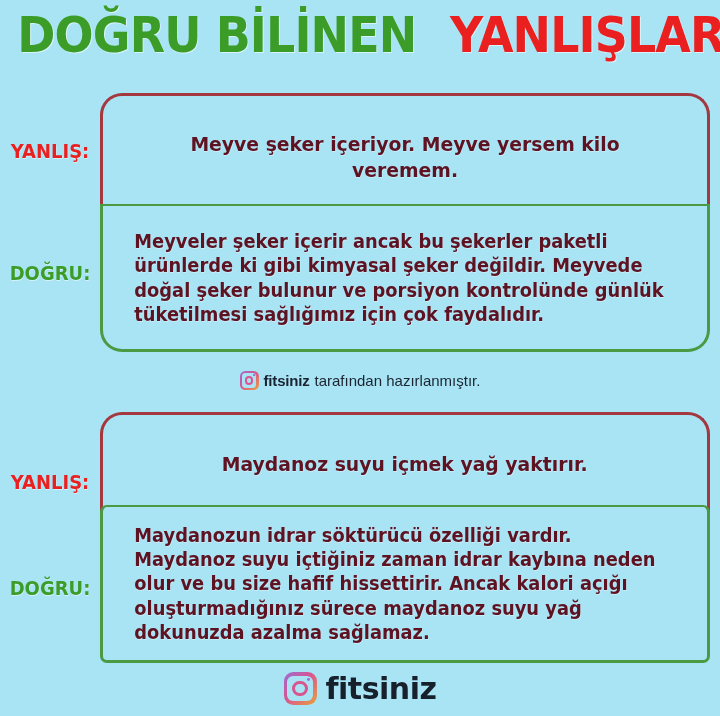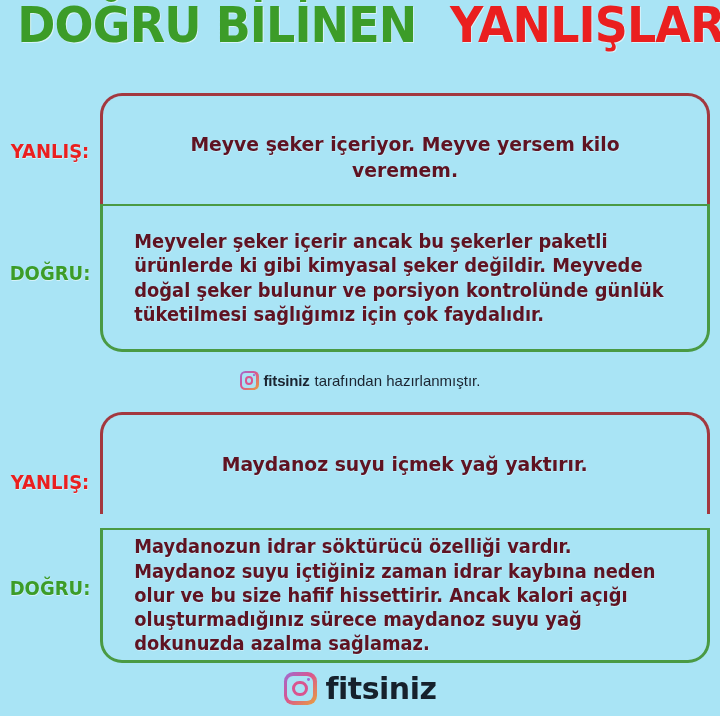--- a/index.html
+++ b/index.html
@@ -11,20 +11,21 @@
     height: 716px;
     background: #a9e4f5;
     font-family: "Liberation Sans", sans-serif;
     overflow: hidden;
     position: relative;
   }
 
   
   .title {
     text-align: center;
+    padding-top: 10px;
     line-height: 1;
     white-space: nowrap;
   }
   .title span {
     font-family: "DejaVu Sans", sans-serif;
     font-weight: bold;
     font-size: 50px;
     letter-spacing: -1px;
     transform: scaleX(0.92);
     display: inline-block;
@@ -216,21 +217,21 @@
   <div class="side-label label-wrong" style="top:58px;">YANLIŞ:</div>
 
   <div class="side-label label-right" style="top:164px;">DOĞRU:</div>
 
   <div class="card-box">
     <div class="half half-wrong" style="height:102px;">
       <div class="half-inner">
         <div class="stmt stmt-wrong">Maydanoz suyu içmek yağ yaktırır.</div>
       </div>
     </div>
-    <div class="half half-right" style="height:135px;">
+    <div class="half half-right" style="height:158px;border-radius:7px;">
       <div class="half-inner">
         <div class="stmt stmt-right">Maydanozun idrar söktürücü özelliği vardır.  Maydanoz suyu içtiğiniz zaman idrar kaybına neden olur ve bu size hafif hissettirir. Ancak kalori açığı oluşturmadığınız sürece maydanoz suyu yağ dokunuzda azalma sağlamaz.</div>
       </div>
     </div>
   </div>
 </div>
 
 <div class="footer" style="top:671px;">
   <span class="ig ig-big">
     <span class="ig-ring"></span>

